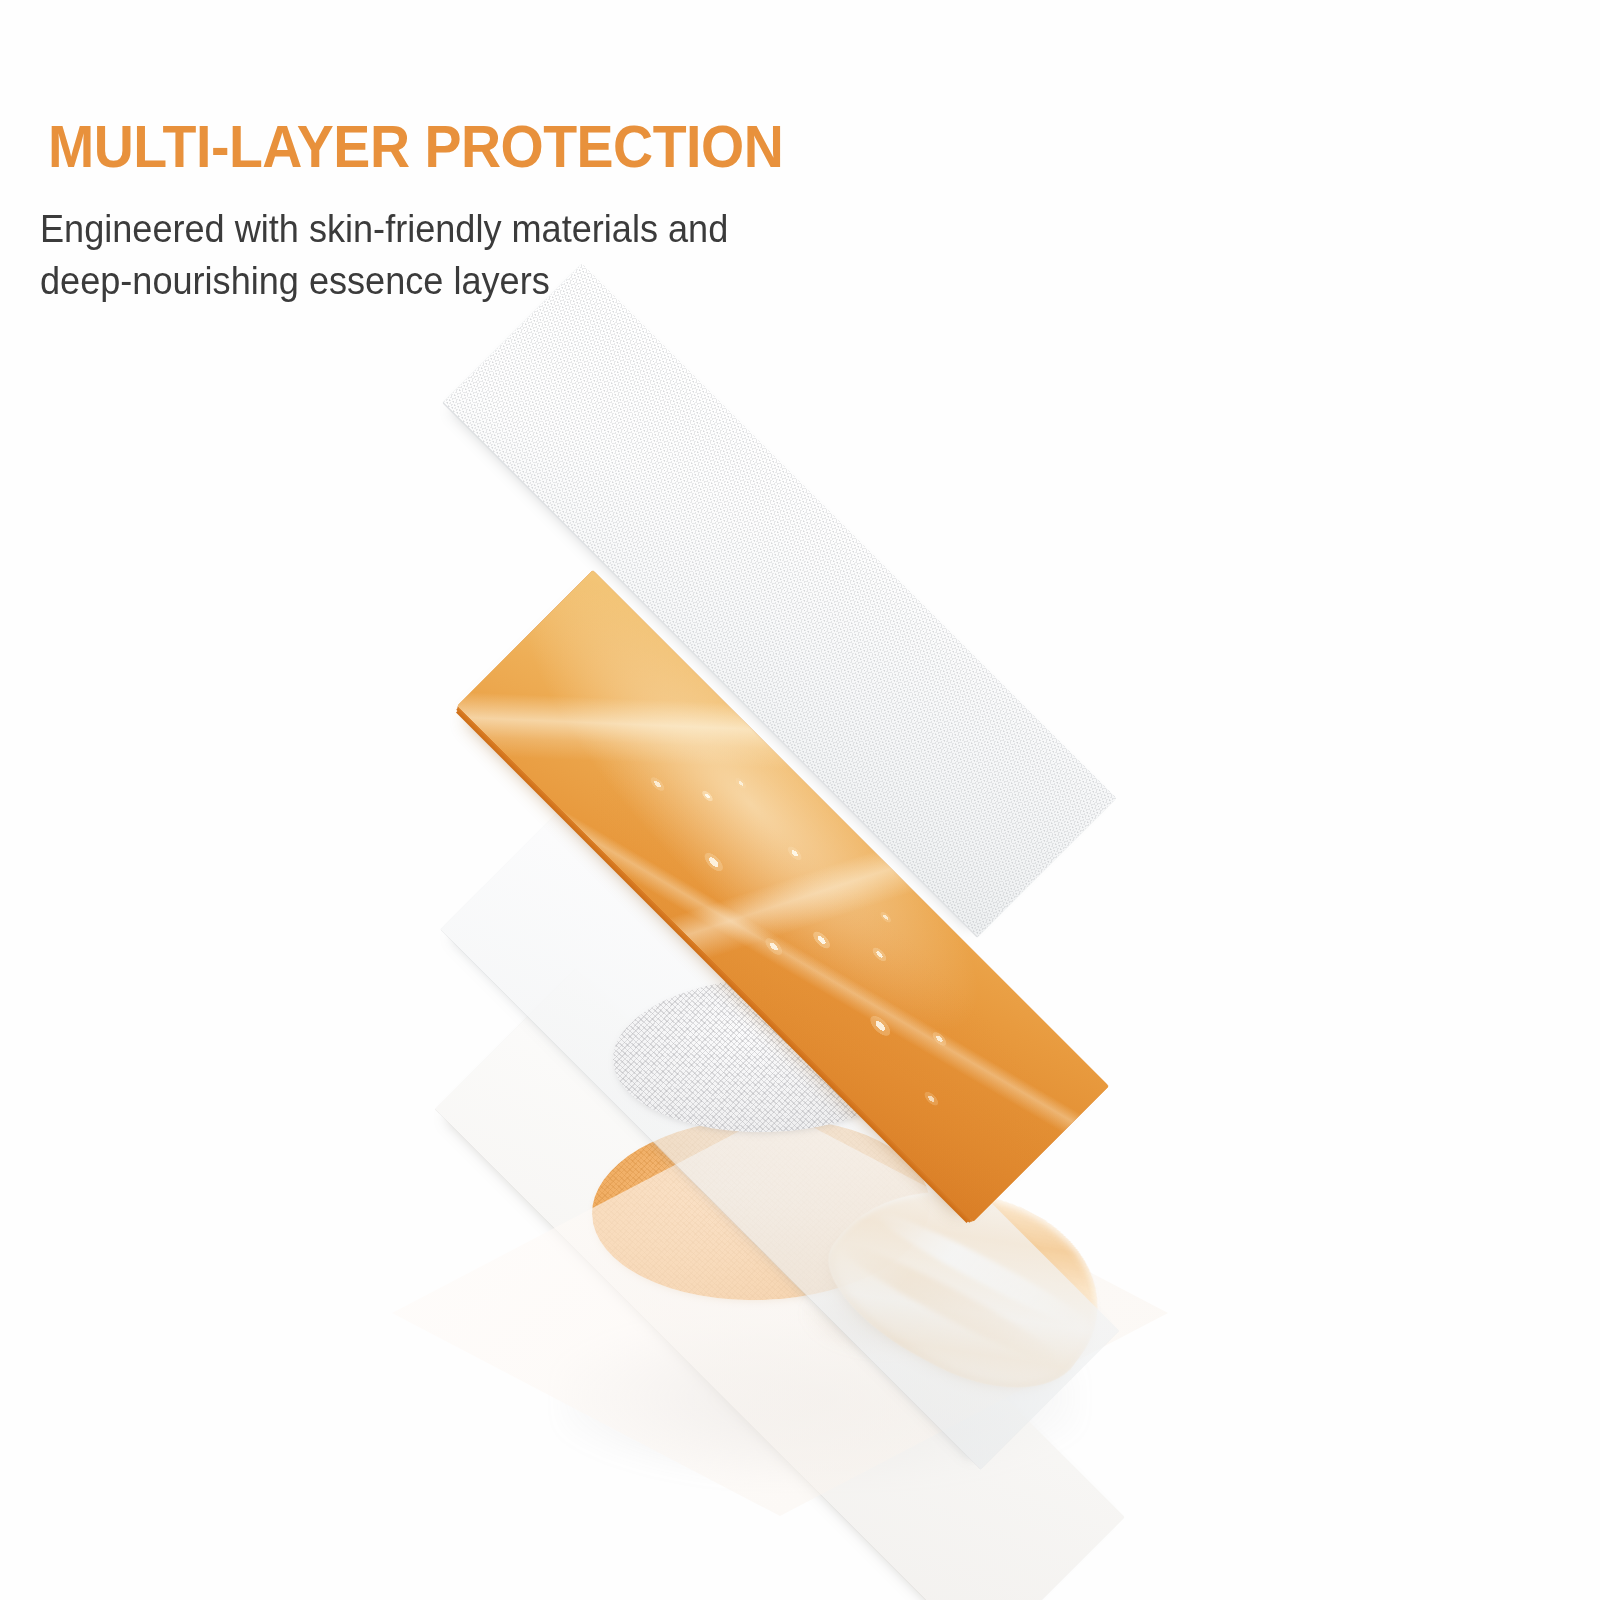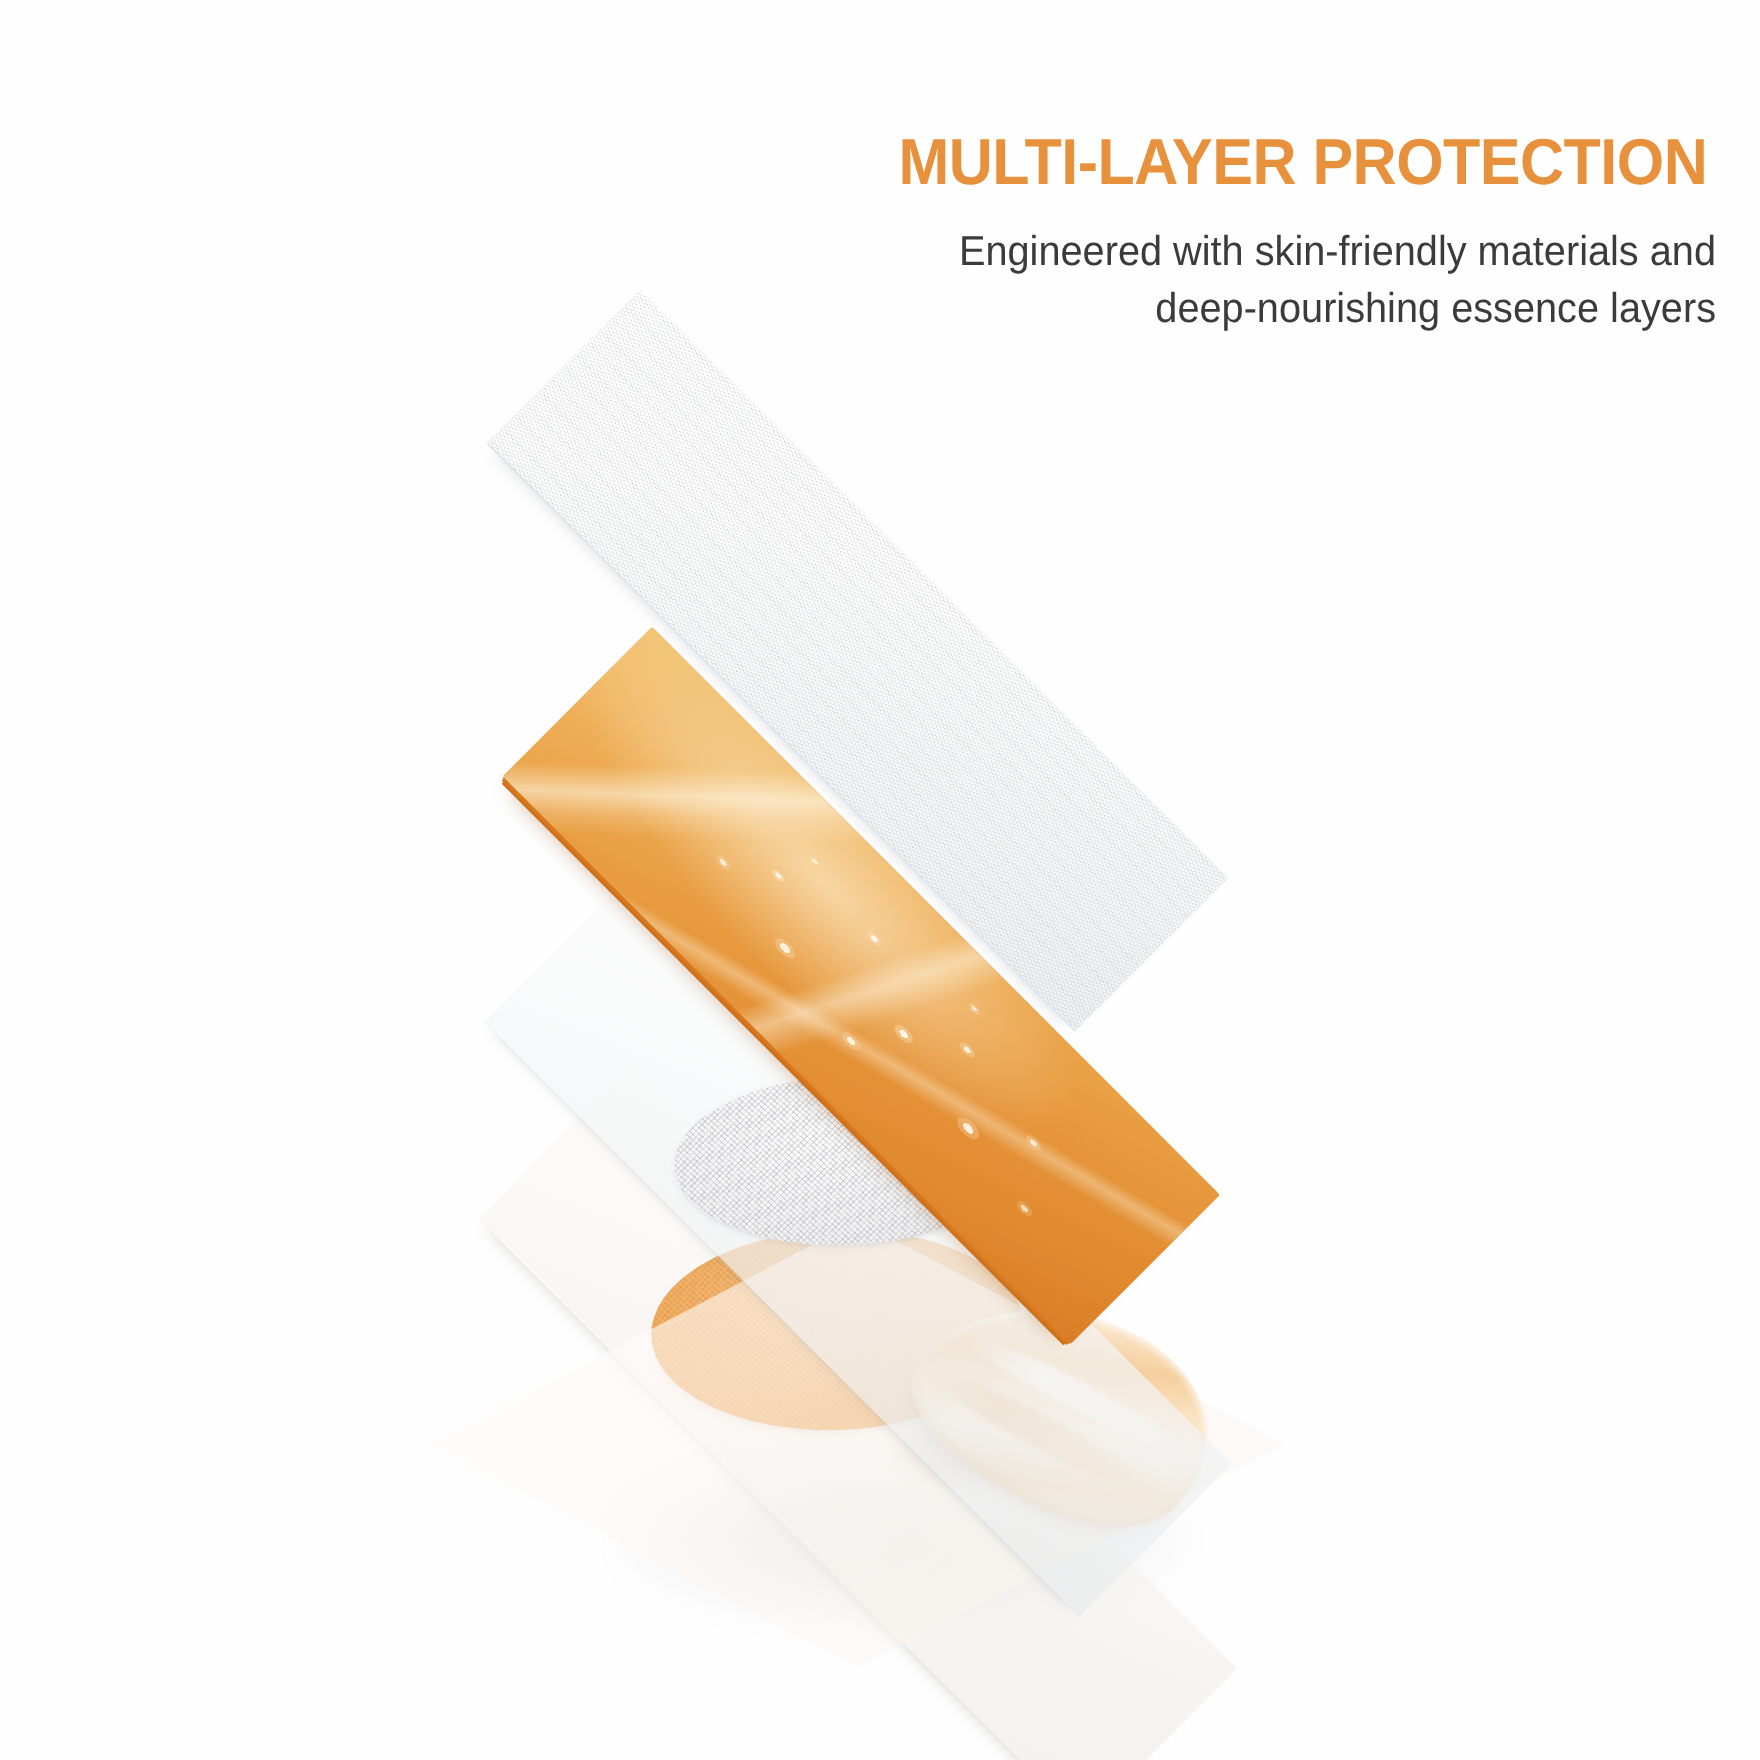--- a/index.html
+++ b/index.html
@@ -7,21 +7,21 @@
   body{
     background:#fefefe;
     font-family:"Liberation Sans", sans-serif;
     overflow:hidden;
     position:relative;
   }
 
   
   .header{
     position:absolute; top:0; left:0; width:1600px;
-    padding-top:118px; text-align:right;
+    padding-top:118px; text-align:left;
   }
   .title{
     font-size:59px;
     font-weight:bold;
     letter-spacing:-0.5px;
     color:#e8913c;
     line-height:1.0;
     font-stretch:condensed;
     transform:scaleX(0.94);
   }

